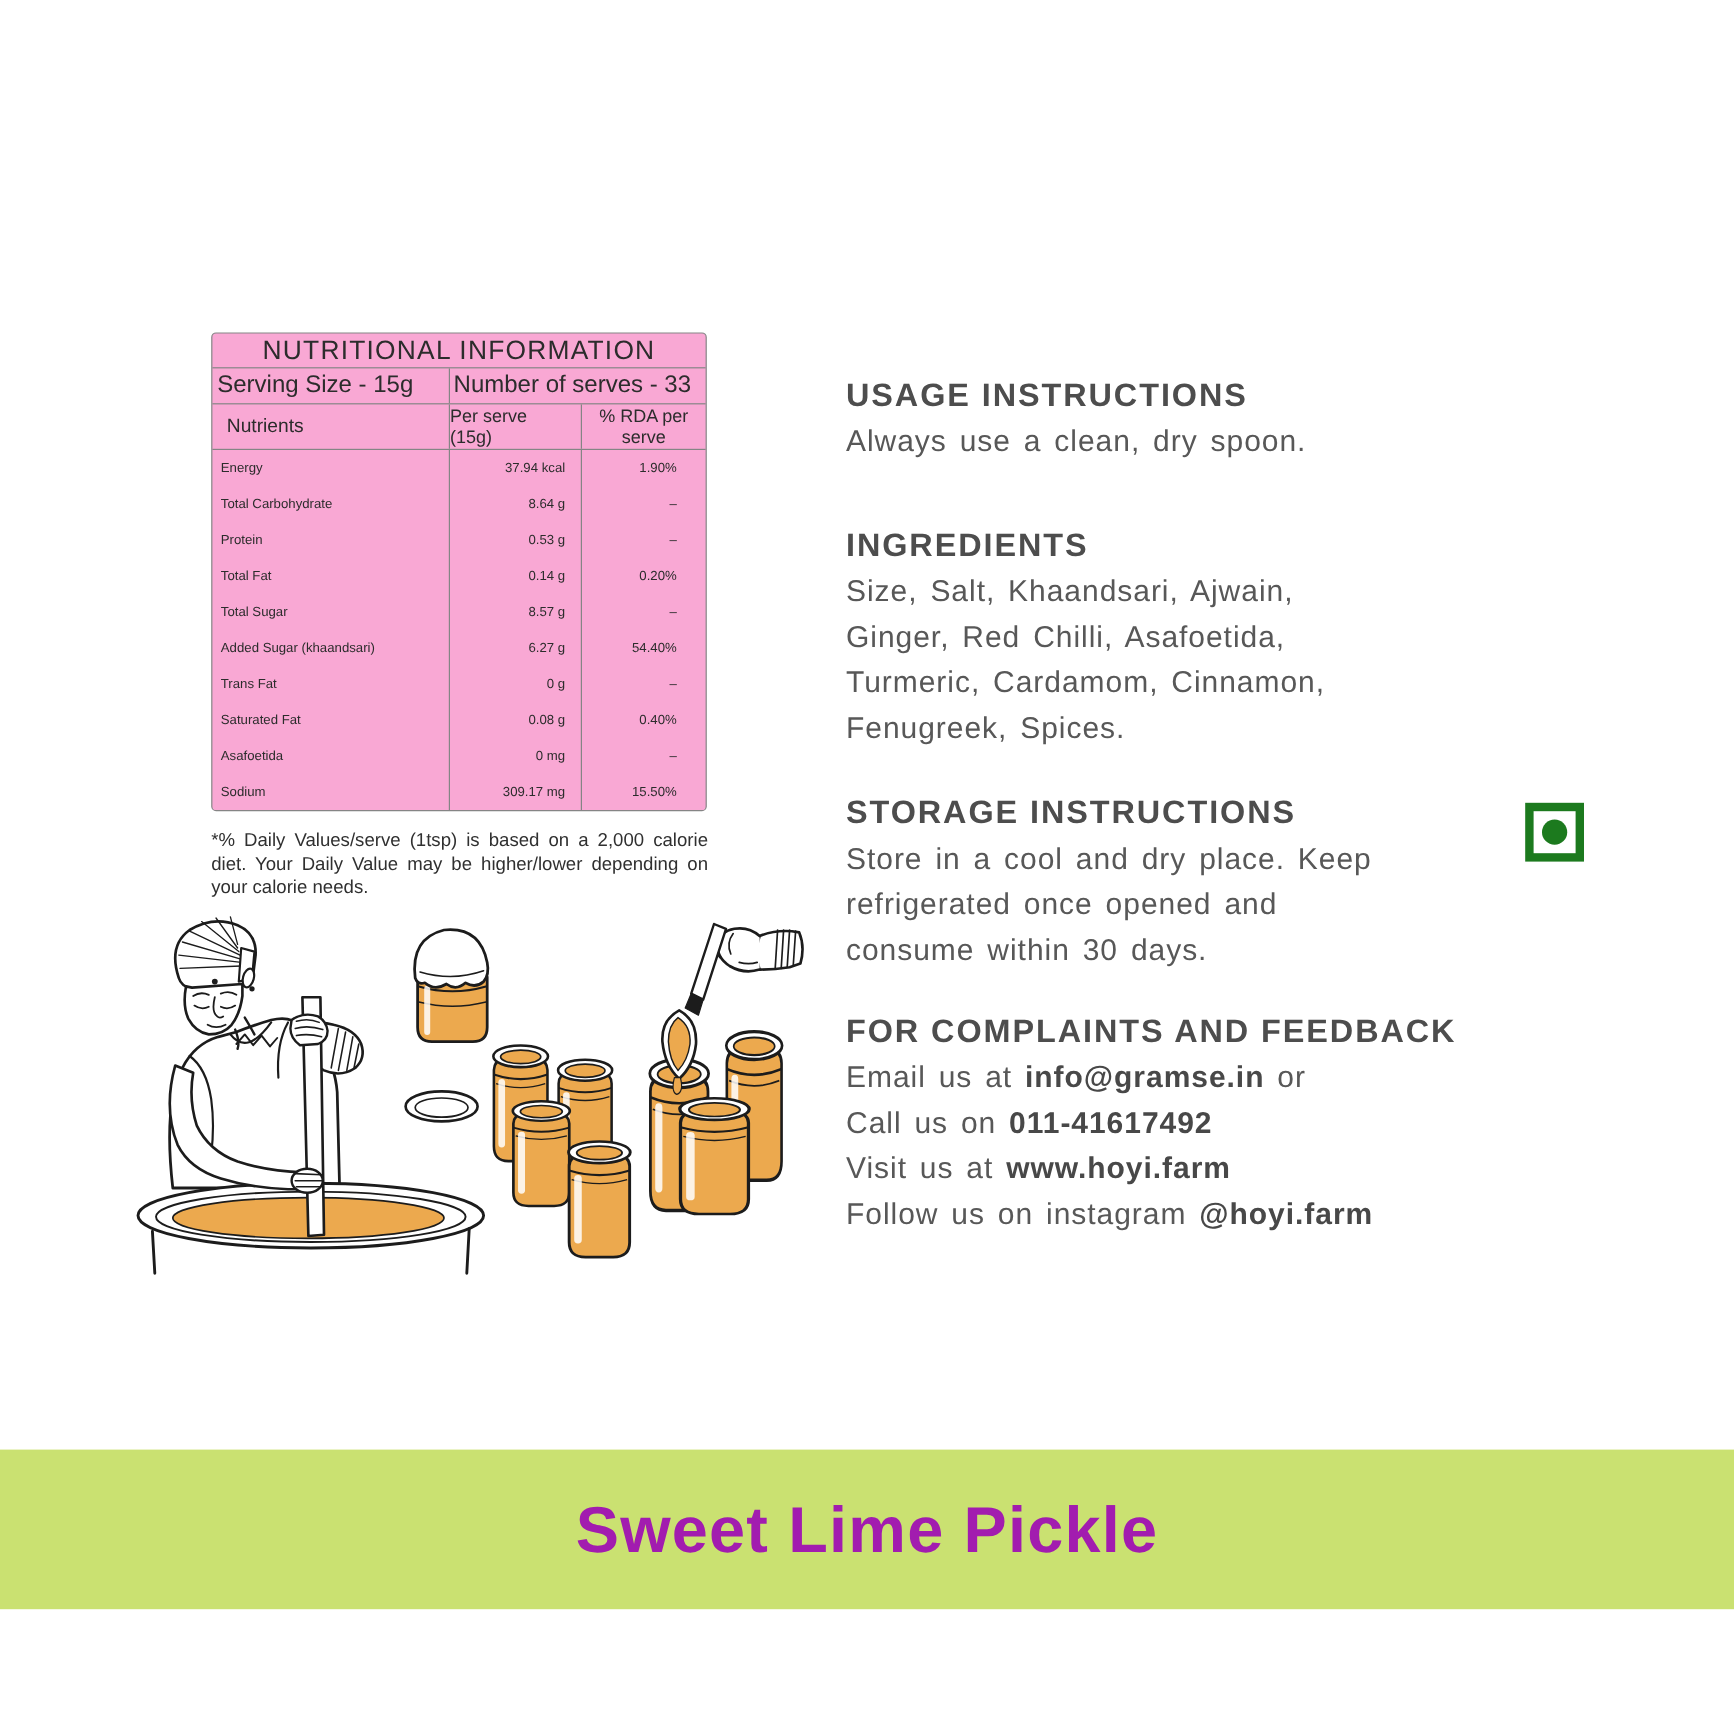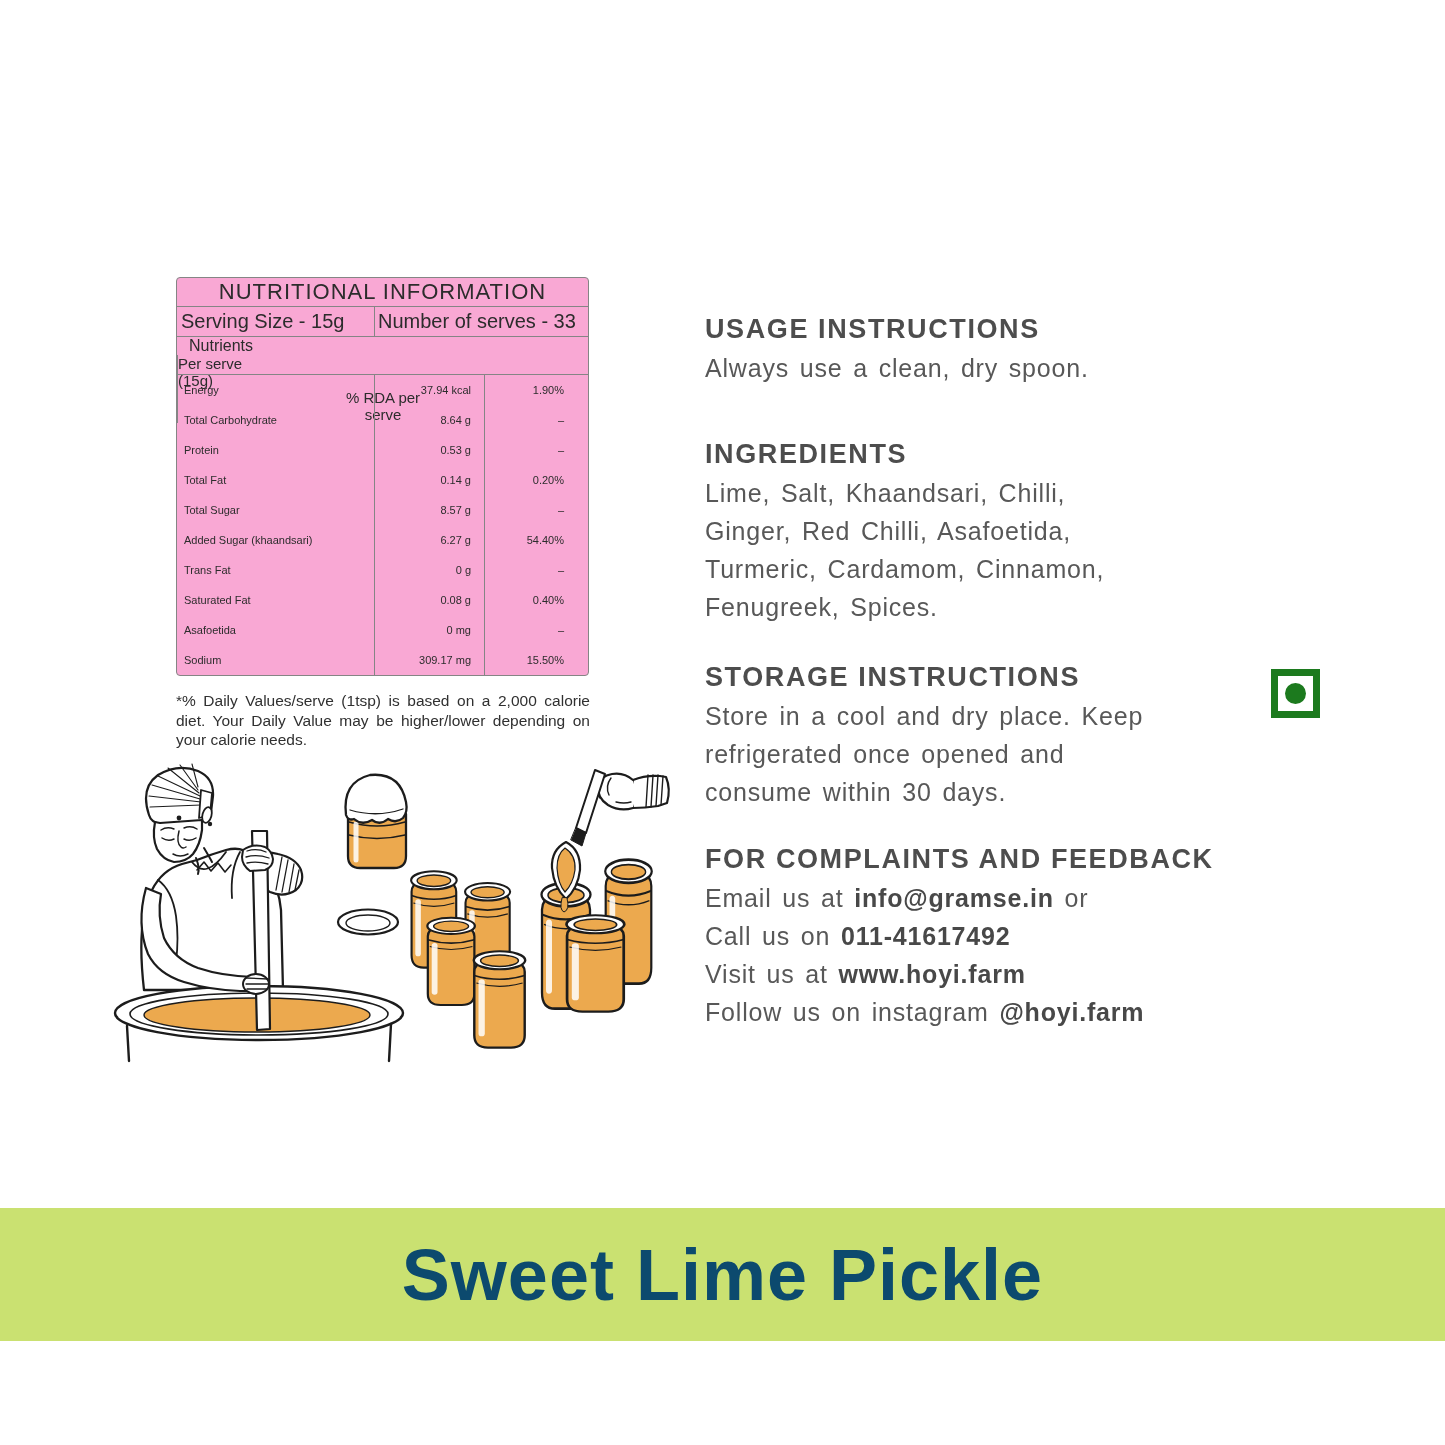--- a/index.html
+++ b/index.html
@@ -7,21 +7,21 @@
           font-family:"Liberation Sans",sans-serif;color:#2c2c2c;}
 
   
   .nutrition{position:absolute;left:176px;top:277px;width:413px;border:1.5px solid #858585;
              border-radius:4px;background:#f9a8d4;box-sizing:border-box;color:#2c2c2c;}
   .nt-title{height:28px;line-height:28px;text-align:center;font-size:22px;letter-spacing:1px;
             border-bottom:1.5px solid #858585;}
   .nt-serving{display:flex;height:29px;line-height:29px;font-size:20px;border-bottom:1.5px solid #858585;}
   .nt-serving .sl{width:197px;padding-left:4px;box-sizing:border-box;white-space:nowrap;}
   .nt-serving .sr{flex:1;border-left:1.5px solid #858585;padding-left:3px;box-sizing:border-box;white-space:nowrap;}
-  .nt-header{display:flex;height:37px;border-bottom:1.5px solid #858585;flex-direction:column;}
+  .nt-header{display:flex;height:37px;border-bottom:1.5px solid #858585;}
   .nt-header .h1{width:197px;display:flex;align-items:center;padding-left:12px;box-sizing:border-box;font-size:16px;}
   .nt-header .h2{width:110px;border-left:1.5px solid #858585;box-sizing:border-box;
                  display:flex;flex-direction:column;justify-content:center;text-align:left;
                  font-size:15px;line-height:17px;}
   .nt-header .h3{flex:1;border-left:1.5px solid #858585;box-sizing:border-box;
                  display:flex;flex-direction:column;justify-content:center;text-align:center;
                  font-size:15px;line-height:17px;}
   .nt-row{display:flex;height:30px;font-size:11px;}
   .nt-row .c1{width:197px;padding-left:7px;box-sizing:border-box;display:flex;align-items:center;}
   .nt-row .c2{width:110px;border-left:1.5px solid #858585;box-sizing:border-box;
@@ -44,21 +44,21 @@
 
   
   .veg{position:absolute;left:1271px;top:669px;width:49px;height:49px;box-sizing:border-box;
        border:7px solid #1c7a1e;background:#fff;}
   .veg .dot{position:absolute;left:50%;top:50%;width:21px;height:21px;margin:-10.5px 0 0 -10.5px;
             border-radius:50%;background:#1c7a1e;}
 
   
   .banner{position:absolute;left:0;top:1208px;width:1445px;height:133px;background:#cae171;
           display:flex;align-items:center;justify-content:center;}
-  .banner span{font-size:72px;font-weight:bold;color:#0c4a6e;letter-spacing:1px;}
+  .banner span{font-size:54px;font-weight:bold;color:#a21caf;letter-spacing:1px;}
 
   
   .illo{position:absolute;left:100px;top:758px;width:580px;height:332px;}
 </style>
 </head>
 <body>
 
 <div class="canvas">
 
   <div class="nutrition">
@@ -223,21 +223,21 @@
   <div class="info-col">
     <div class="sec-usage">
       <div class="sec-h">USAGE INSTRUCTIONS</div>
       <div class="sec-body">
         <div>Always use a clean, dry spoon.</div>
       </div>
     </div>
     <div class="sec-ingredients">
       <div class="sec-h">INGREDIENTS</div>
       <div class="sec-body">
-        <div>Lime, Salt, Khaandsari, Chilli,</div>
+        <div>Size, Salt, Khaandsari, Ajwain,</div>
         <div>Ginger, Red Chilli, Asafoetida,</div>
         <div>Turmeric, Cardamom, Cinnamon,</div>
         <div>Fenugreek, Spices.</div>
       </div>
     </div>
     <div class="sec-storage">
       <div class="sec-h">STORAGE INSTRUCTIONS</div>
       <div class="sec-body">
         <div>Store in a cool and dry place. Keep</div>
         <div>refrigerated once opened and</div>

